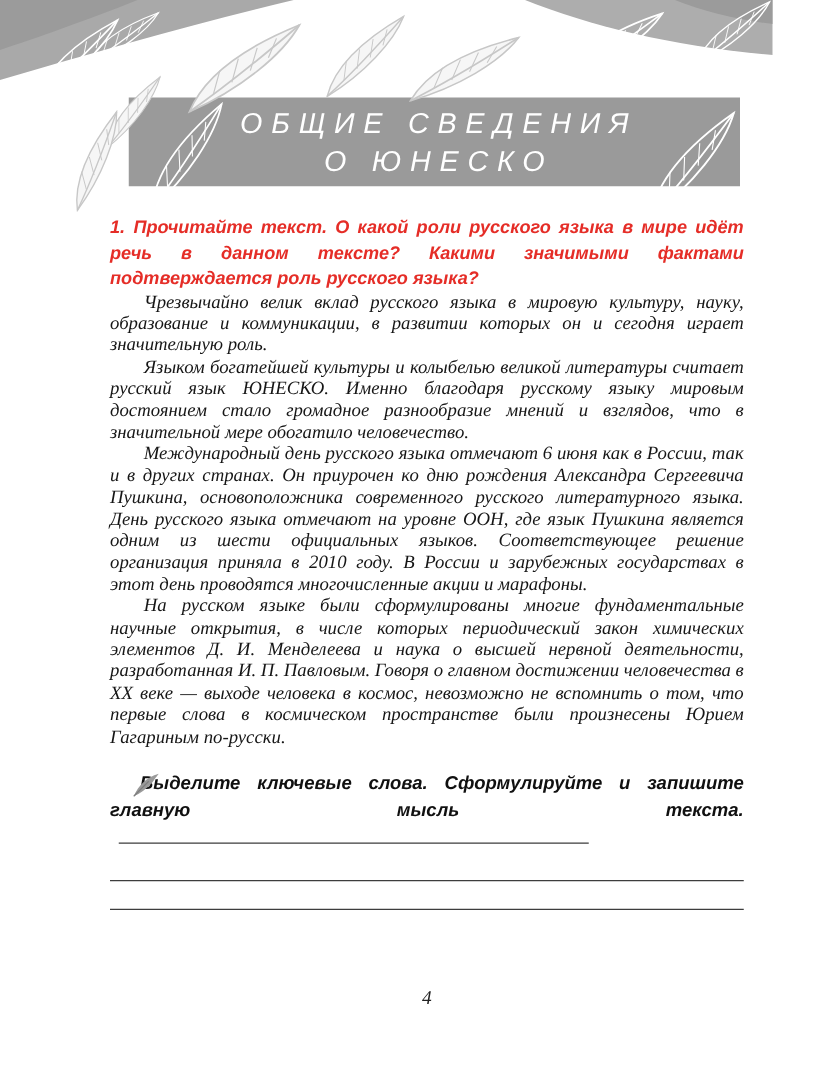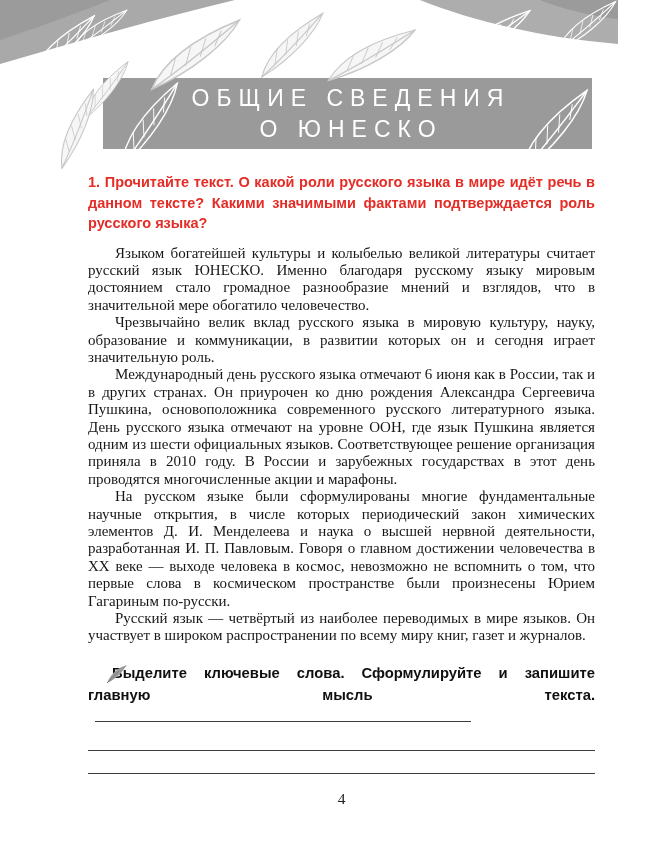--- a/index.html
+++ b/index.html
@@ -1,21 +1,21 @@
 <!DOCTYPE html>
 <html lang="ru"><head>
 <meta charset="utf-8">
 <style>
   * { margin:0; padding:0; box-sizing:border-box; }
   html,body { background:#ffffff; }
   body { width:650px; height:865px; font-family:"Liberation Serif", serif; }
 
   .page {
     position:relative; width:618px; height:865px;
-    background:#ffffff; overflow:hidden;
+    background:#ffffff; overflow:hidden;font-style:italic;
   }
 
   
   .deco-top {
     position:absolute; top:0; left:0; z-index:2; pointer-events:none;
   }
   .feather-light { fill:#f6f6f6; stroke:#c7c7c7; stroke-width:1.5; }
   .feather-white { fill:none;    stroke:#ffffff; stroke-width:1.7; }
 
   
@@ -33,21 +33,21 @@
 
   
   .content {
     position:absolute; left:88px; top:172px; width:507px; z-index:1;
     color:#1a1a1a;
   }
 
   .prompt {
     font-family:"Liberation Sans", sans-serif; font-weight:700;
     font-size:14.5px; line-height:20.5px; color:#e52d27;
-    text-align:justify; margin-bottom:11px;
+    text-align:justify; 
   }
 
   .body-p {
     font-size:15px; line-height:17.4px; text-align:justify;
     text-indent:27px; color:#161616;
     -webkit-hyphens:auto; hyphens:auto;
   }
 
   
   .task {
@@ -114,25 +114,24 @@
 
       <use href="#feather" transform="translate(98,142) rotate(-38) scale(0.85)"></use>
       <use href="#feather" transform="translate(498,145) rotate(-33) scale(0.9)"></use>
     </g>
   </svg>
 
   <div class="content">
 
     <p class="prompt">1. Прочитайте текст. О какой роли русского языка в мире идёт речь в данном тексте? Какими значимыми фактами подтверждается роль русского языка?</p>
 
+    <p class="body-p">Чрезвычайно велик вклад русского языка в мировую культуру, науку, образование и коммуникации, в развитии которых он и сегодня играет значительную роль.</p>
     <p class="body-p">Языком богатейшей культуры и колыбелью великой литературы считает русский язык ЮНЕСКО. Именно благодаря русскому языку мировым достоянием стало громадное разнообразие мнений и взглядов, что в значительной мере обогатило человечество.</p>
-    <p class="body-p">Чрезвычайно велик вклад русского языка в мировую культуру, науку, образование и коммуникации, в развитии которых он и сегодня играет значительную роль.</p>
     <p class="body-p">Международный день русского языка отмечают 6 июня как в России, так и в других странах. Он приурочен ко дню рождения Александра Сергеевича Пушкина, основоположника современного русского литературного языка. День русского языка отмечают на уровне ООН, где язык Пушкина является одним из шести официальных языков. Соответствующее решение организация приняла в 2010 году. В России и зарубежных государствах в этот день проводятся многочисленные акции и марафоны.</p>
     <p class="body-p">На русском языке были сформулированы многие фундаментальные научные открытия, в числе которых периодический закон химических элементов Д. И. Менделеева и наука о высшей нервной деятельности, разработанная И. П. Павловым. Говоря о главном достижении человечества в XX веке — выходе человека в космос, невозможно не вспомнить о том, что первые слова в космическом пространстве были произнесены Юрием Гагариным по-русски.</p>
-    <p class="body-p">Русский язык — четвёртый из наиболее переводимых в мире языков. Он участвует в широком распространении по всему миру книг, газет и журналов.</p>
 
     <div class="task">
       <span class="pen-wrap">
         <svg width="22" height="20" viewBox="0 0 22 20">
           <path d="M1,19 C5,10 11,4 21,1 C17,6 16,8 15,9 C11,13 6,17 1,19 Z" fill="#9a9a9a"></path>
           <path d="M1,19 L13,7" stroke="#7d7d7d" stroke-width="1" fill="none"></path>
         </svg>
       </span>
       <span>Выделите ключевые слова. Сформулируйте и запишите главную мысль текста.</span><span class="fill-line"></span>
     </div>

